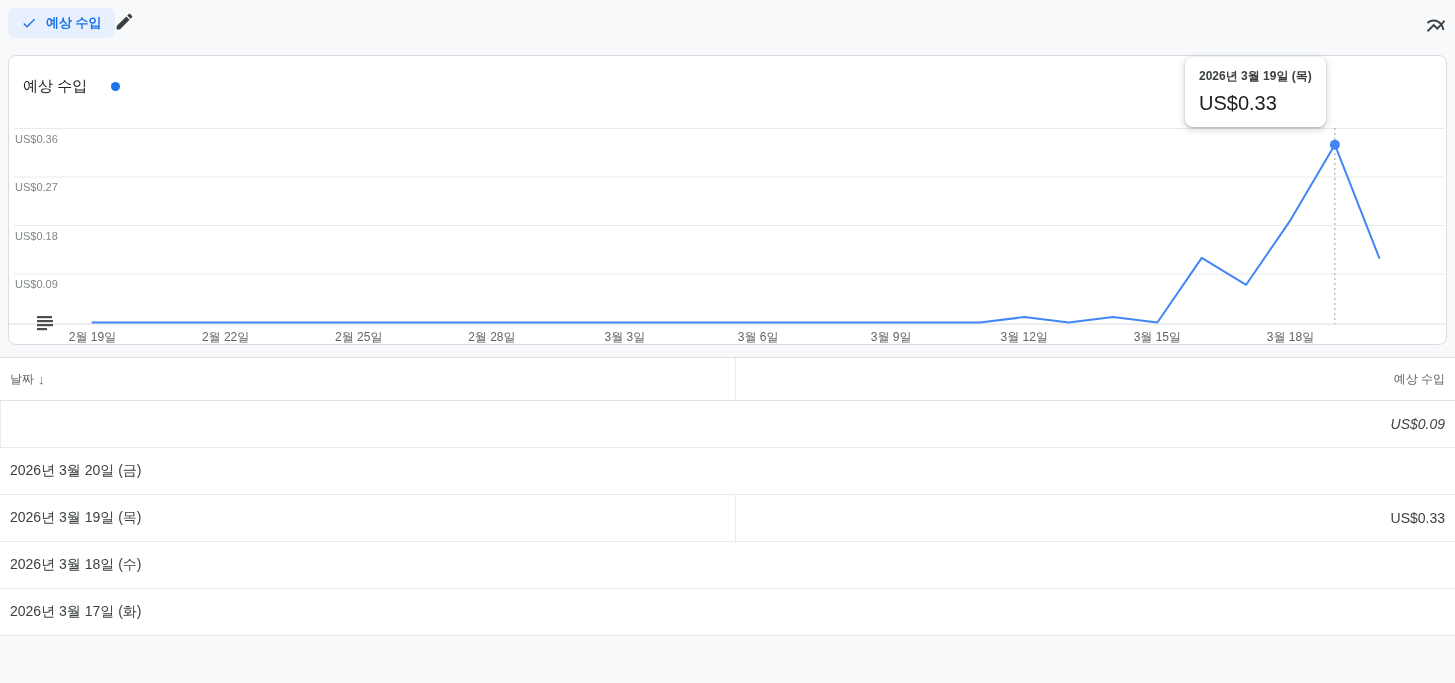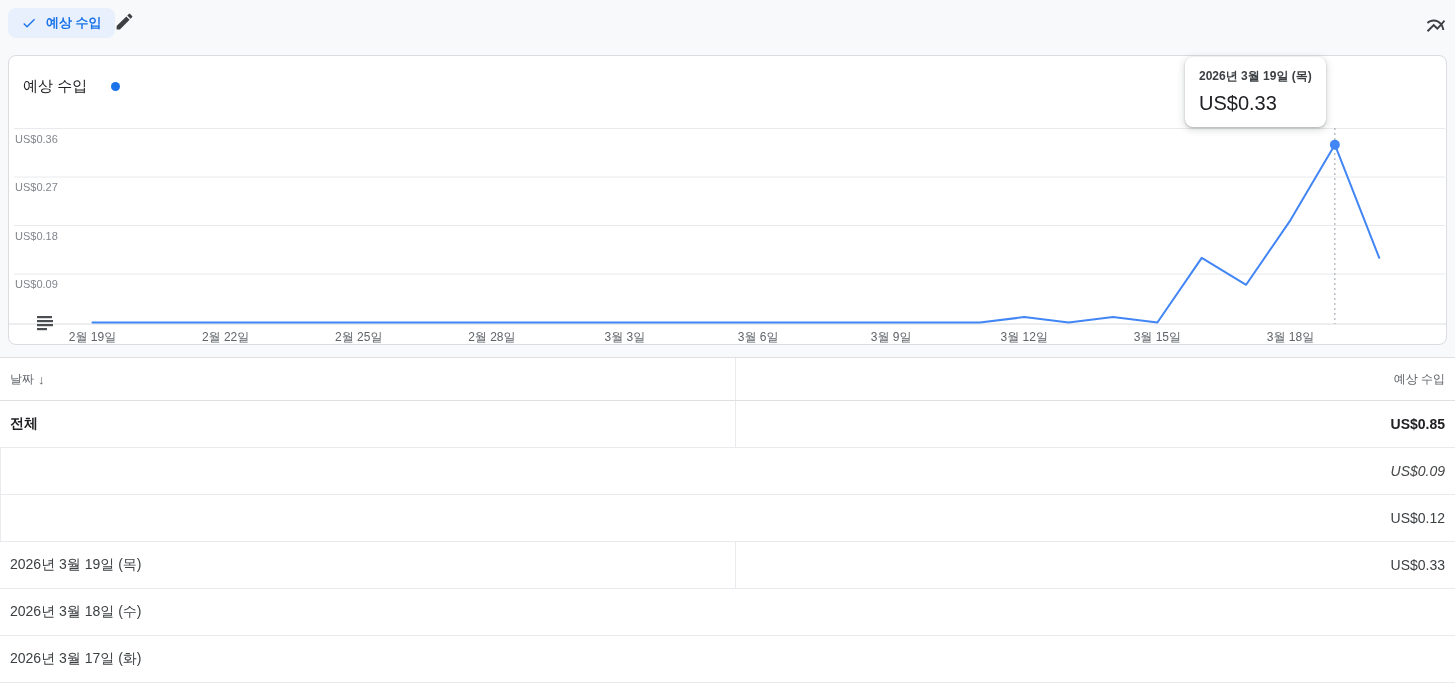--- a/index.html
+++ b/index.html
@@ -141,29 +141,25 @@
   <div class="trow header">
     <div class="c1">
       <span>날짜</span>
       <span class="sort-arrow">↓</span>
     </div>
     <div class="c2">
       <span>예상 수입</span>
     </div>
   </div>
 
-  <div class="trow total">
-    <div class="c1">전체</div>
-    <div class="c2">US$0.85</div>
-  </div>
   <div class="trow avg">
     <div class="c2">US$0.09</div>
   </div>
   <div class="trow">
-    <div class="c2">US$0.12</div>
+    <div class="c1">2026년 3월 20일 (금)</div>
   </div>
   <div class="trow">
     <div class="c1">2026년 3월 19일 (목)</div>
     <div class="c2">US$0.33</div>
   </div>
   <div class="trow">
     <div class="c1">2026년 3월 18일 (수)</div>
   </div>
   <div class="trow">
     <div class="c1">2026년 3월 17일 (화)</div>

